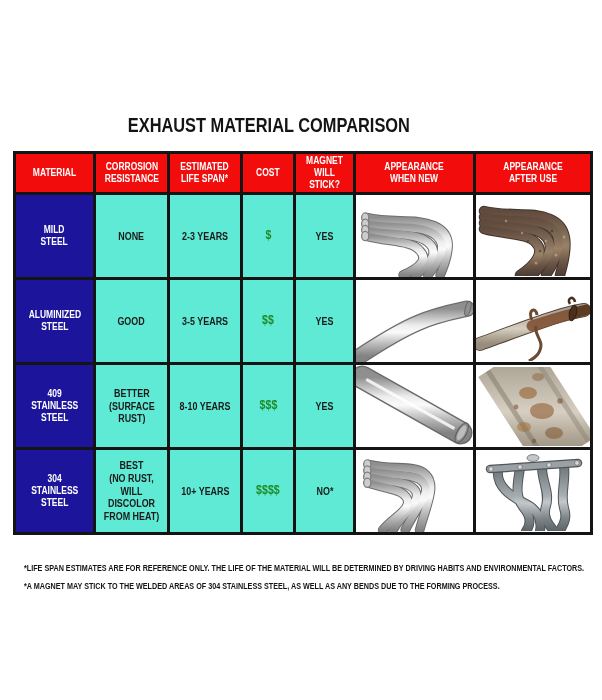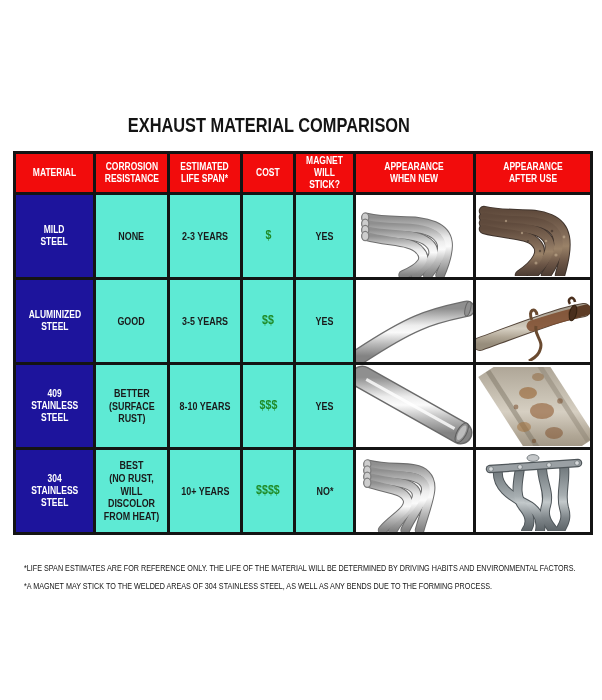--- a/index.html
+++ b/index.html
@@ -24,21 +24,21 @@
     white-space:pre-line; font-weight:bold; line-height:1.22;
   }
   td.mat { background:#1d149c; color:#ffffff; font-size:10px; }
   td.data { background:#5eead4; color:#1a1a1a; font-size:10.5px; }
   td.cost span { color:#1f8a26; font-size:12.5px; }
   td.photo { background:#ffffff; }
   td.photo svg { display:block; width:100%; height:100%; }
 
   .footnotes {
     position:absolute; left:24px; top:559px; width:566px;
-    font-weight:normal; color:#141414; font-size:9px;
+    font-weight:bold; color:#141414; font-size:9px;
   }
   .footnotes .fline {
     transform:scaleX(.8); transform-origin:0 50%;
     white-space:nowrap; line-height:2.0;
   }
   .defs-holder { position:absolute; width:0; height:0; overflow:hidden; }
 </style>
 </head>
 <body>
 

